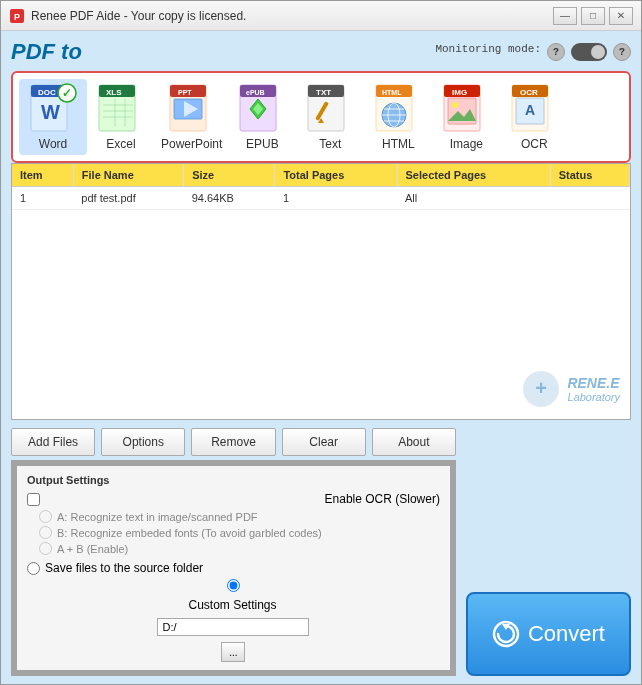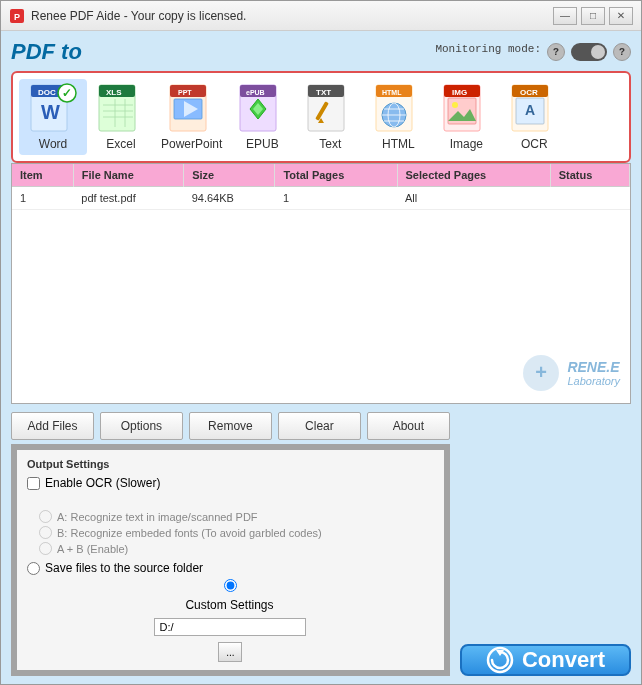--- a/index.html
+++ b/index.html
@@ -165,21 +165,21 @@
       flex: 1;
       overflow: hidden;
       margin-bottom: 8px;
       position: relative;
     }
     table {
       width: 100%;
       border-collapse: collapse;
     }
     thead tr {
-      background: #f9a8d4;
+      background: #fde047;
       border-bottom: 1px solid #ccc;
     }
     thead th {
       padding: 5px 8px;
       text-align: left;
       font-size: 11px;
       font-weight: 600;
       color: #333;
       border-right: 1px solid #ddd;
     }
@@ -233,21 +233,22 @@
     .output-settings-label {
       font-size: 11px;
       font-weight: bold;
       color: #333;
       margin-bottom: 6px;
     }
     .checkbox-row {
       display: flex;
       align-items: center;
       gap: 5px;
-      margin-bottom: 20px;
+      margin-bottom: 4px;
+      justify-content: space-between;
     }
     .checkbox-row input[type="checkbox"] { cursor: pointer; }
     .radio-row {
       display: flex;
       align-items: center;
       gap: 5px;
       margin-bottom: 3px;
       padding-left: 12px;
       color: #888;
       font-size: 11px;
@@ -283,26 +284,26 @@
       display: flex;
       align-items: center;
       justify-content: center;
     }
     .convert-btn {
       background: linear-gradient(to bottom, #5bb8f5, #2a8de0);
       border: 2px solid #1a70c0;
       border-radius: 8px;
       color: white;
       font-size: 22px;
-      font-weight: bold;
+      font-weight: normal;
       cursor: pointer;
       display: flex;
       align-items: center;
       gap: 8px;
-      padding: 0 24px;
+      padding: 26px 24px;
       min-width: 150px;
       justify-content: flex-start;
     }
 
     .bottom-area {
       display: flex;
       gap: 10px;
       align-items: flex-end;
       flex-shrink: 0;
     }

